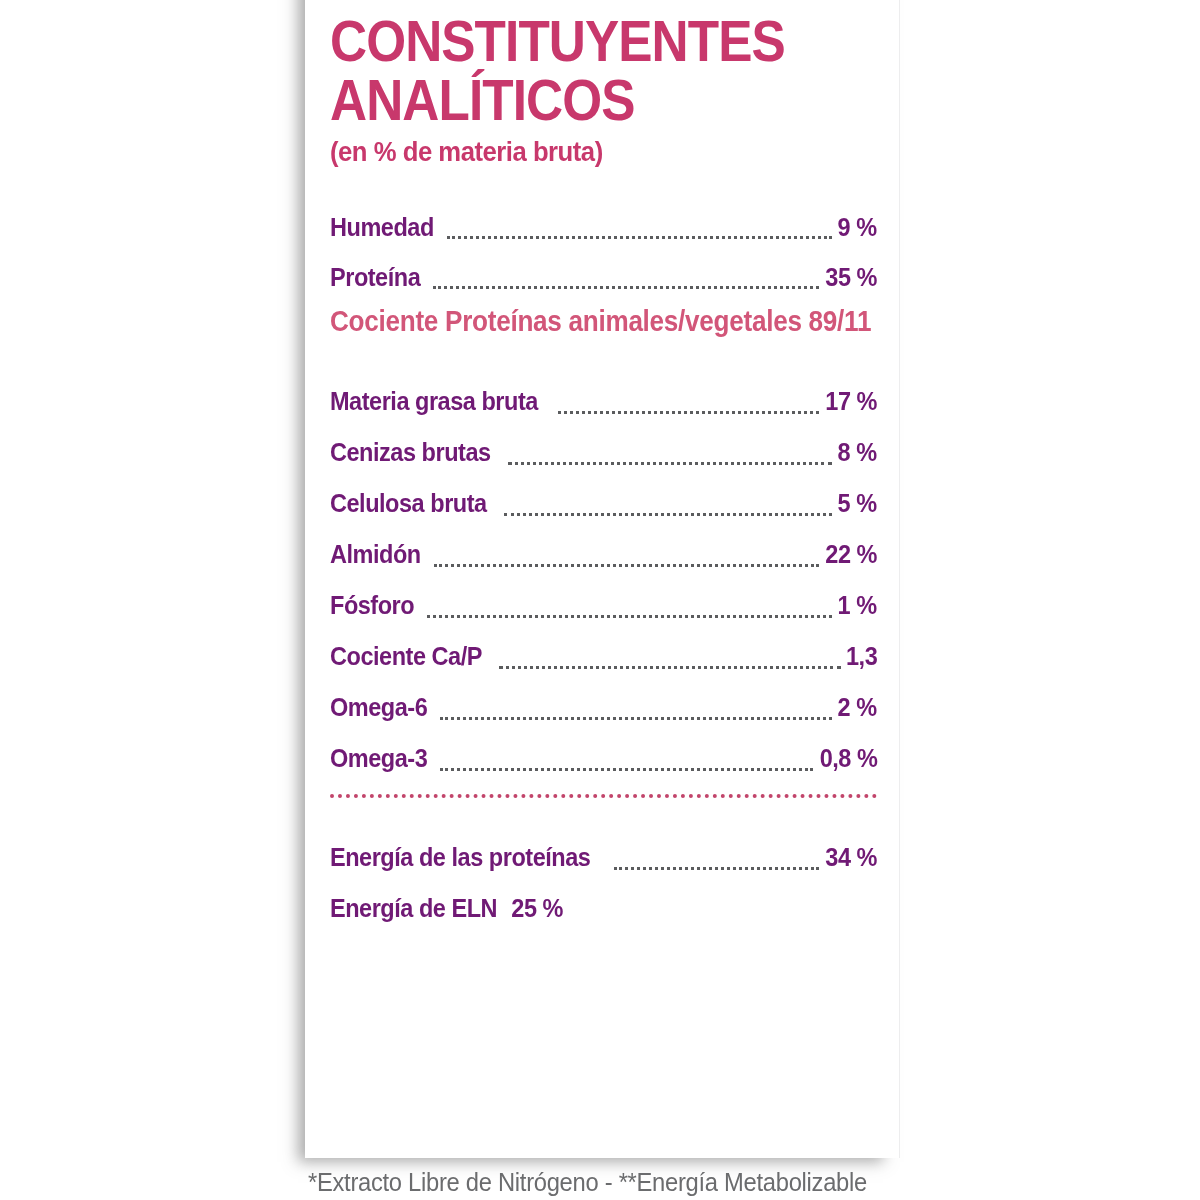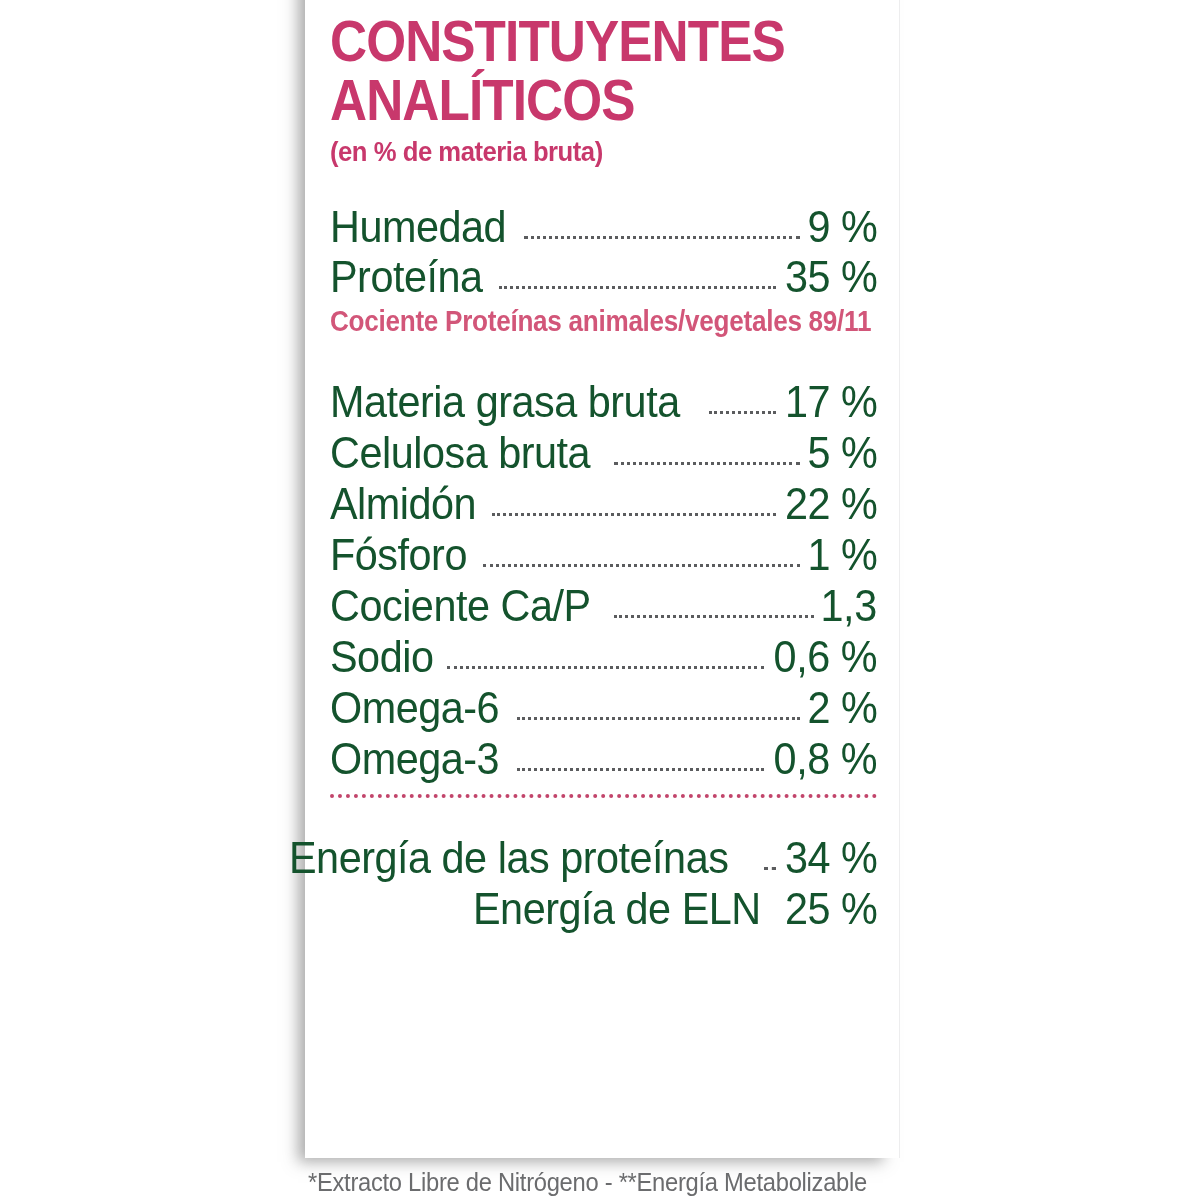--- a/index.html
+++ b/index.html
@@ -37,25 +37,25 @@
     letter-spacing:-0.5px;
     margin-top:6px;
     transform:scaleX(0.95);
     transform-origin:left top;
     white-space:nowrap;
   }
   .rows{ margin-top:34px; }
   .row{
     display:flex;
     height:50px;
-    color:#14532d;
-    font-size:44px;
-    font-weight:400;
+    color:#701a75;
+    font-size:25px;
+    font-weight:700;
   }
-  .rows-main .row, .rows-energy .row{ height:51px;justify-content:flex-end; }
+  .rows-main .row, .rows-energy .row{ height:51px; }
   .row .lbl, .row .val{
     line-height:50px;
     white-space:nowrap;
     letter-spacing:-0.5px;
     transform:scaleX(0.94);
   }
   .row .lbl{ transform-origin:left center; }
   .row .val{ transform-origin:right center; }
   .rows-main .row .lbl, .rows-main .row .val,
   .rows-energy .row .lbl, .rows-energy .row .val{ line-height:51px; }
@@ -122,43 +122,43 @@
 
   <div class="highlight-row">Cociente Proteínas animales/vegetales 89/11</div>
 
   <div class="rows rows-main">
     <div class="row">
       <span class="lbl">Materia grasa bruta</span>
       <span class="leader"></span>
       <span class="val">17 %</span>
     </div>
     <div class="row">
+      <span class="lbl">Cenizas brutas</span>
+      <span class="leader"></span>
+      <span class="val">8 %</span>
+    </div>
+    <div class="row">
       <span class="lbl">Celulosa bruta</span>
       <span class="leader"></span>
       <span class="val">5 %</span>
     </div>
     <div class="row">
       <span class="lbl">Almidón</span>
       <span class="leader"></span>
       <span class="val">22 %</span>
     </div>
     <div class="row">
       <span class="lbl">Fósforo</span>
       <span class="leader"></span>
       <span class="val">1 %</span>
     </div>
     <div class="row">
       <span class="lbl">Cociente Ca/P</span>
       <span class="leader"></span>
       <span class="val">1,3</span>
-    </div>
-    <div class="row">
-      <span class="lbl">Sodio</span>
-      <span class="leader"></span>
-      <span class="val">0,6 %</span>
     </div>
     <div class="row">
       <span class="lbl">Omega-6</span>
       <span class="leader"></span>
       <span class="val">2 %</span>
     </div>
     <div class="row">
       <span class="lbl">Omega-3</span>
       <span class="leader"></span>
       <span class="val">0,8 %</span>

